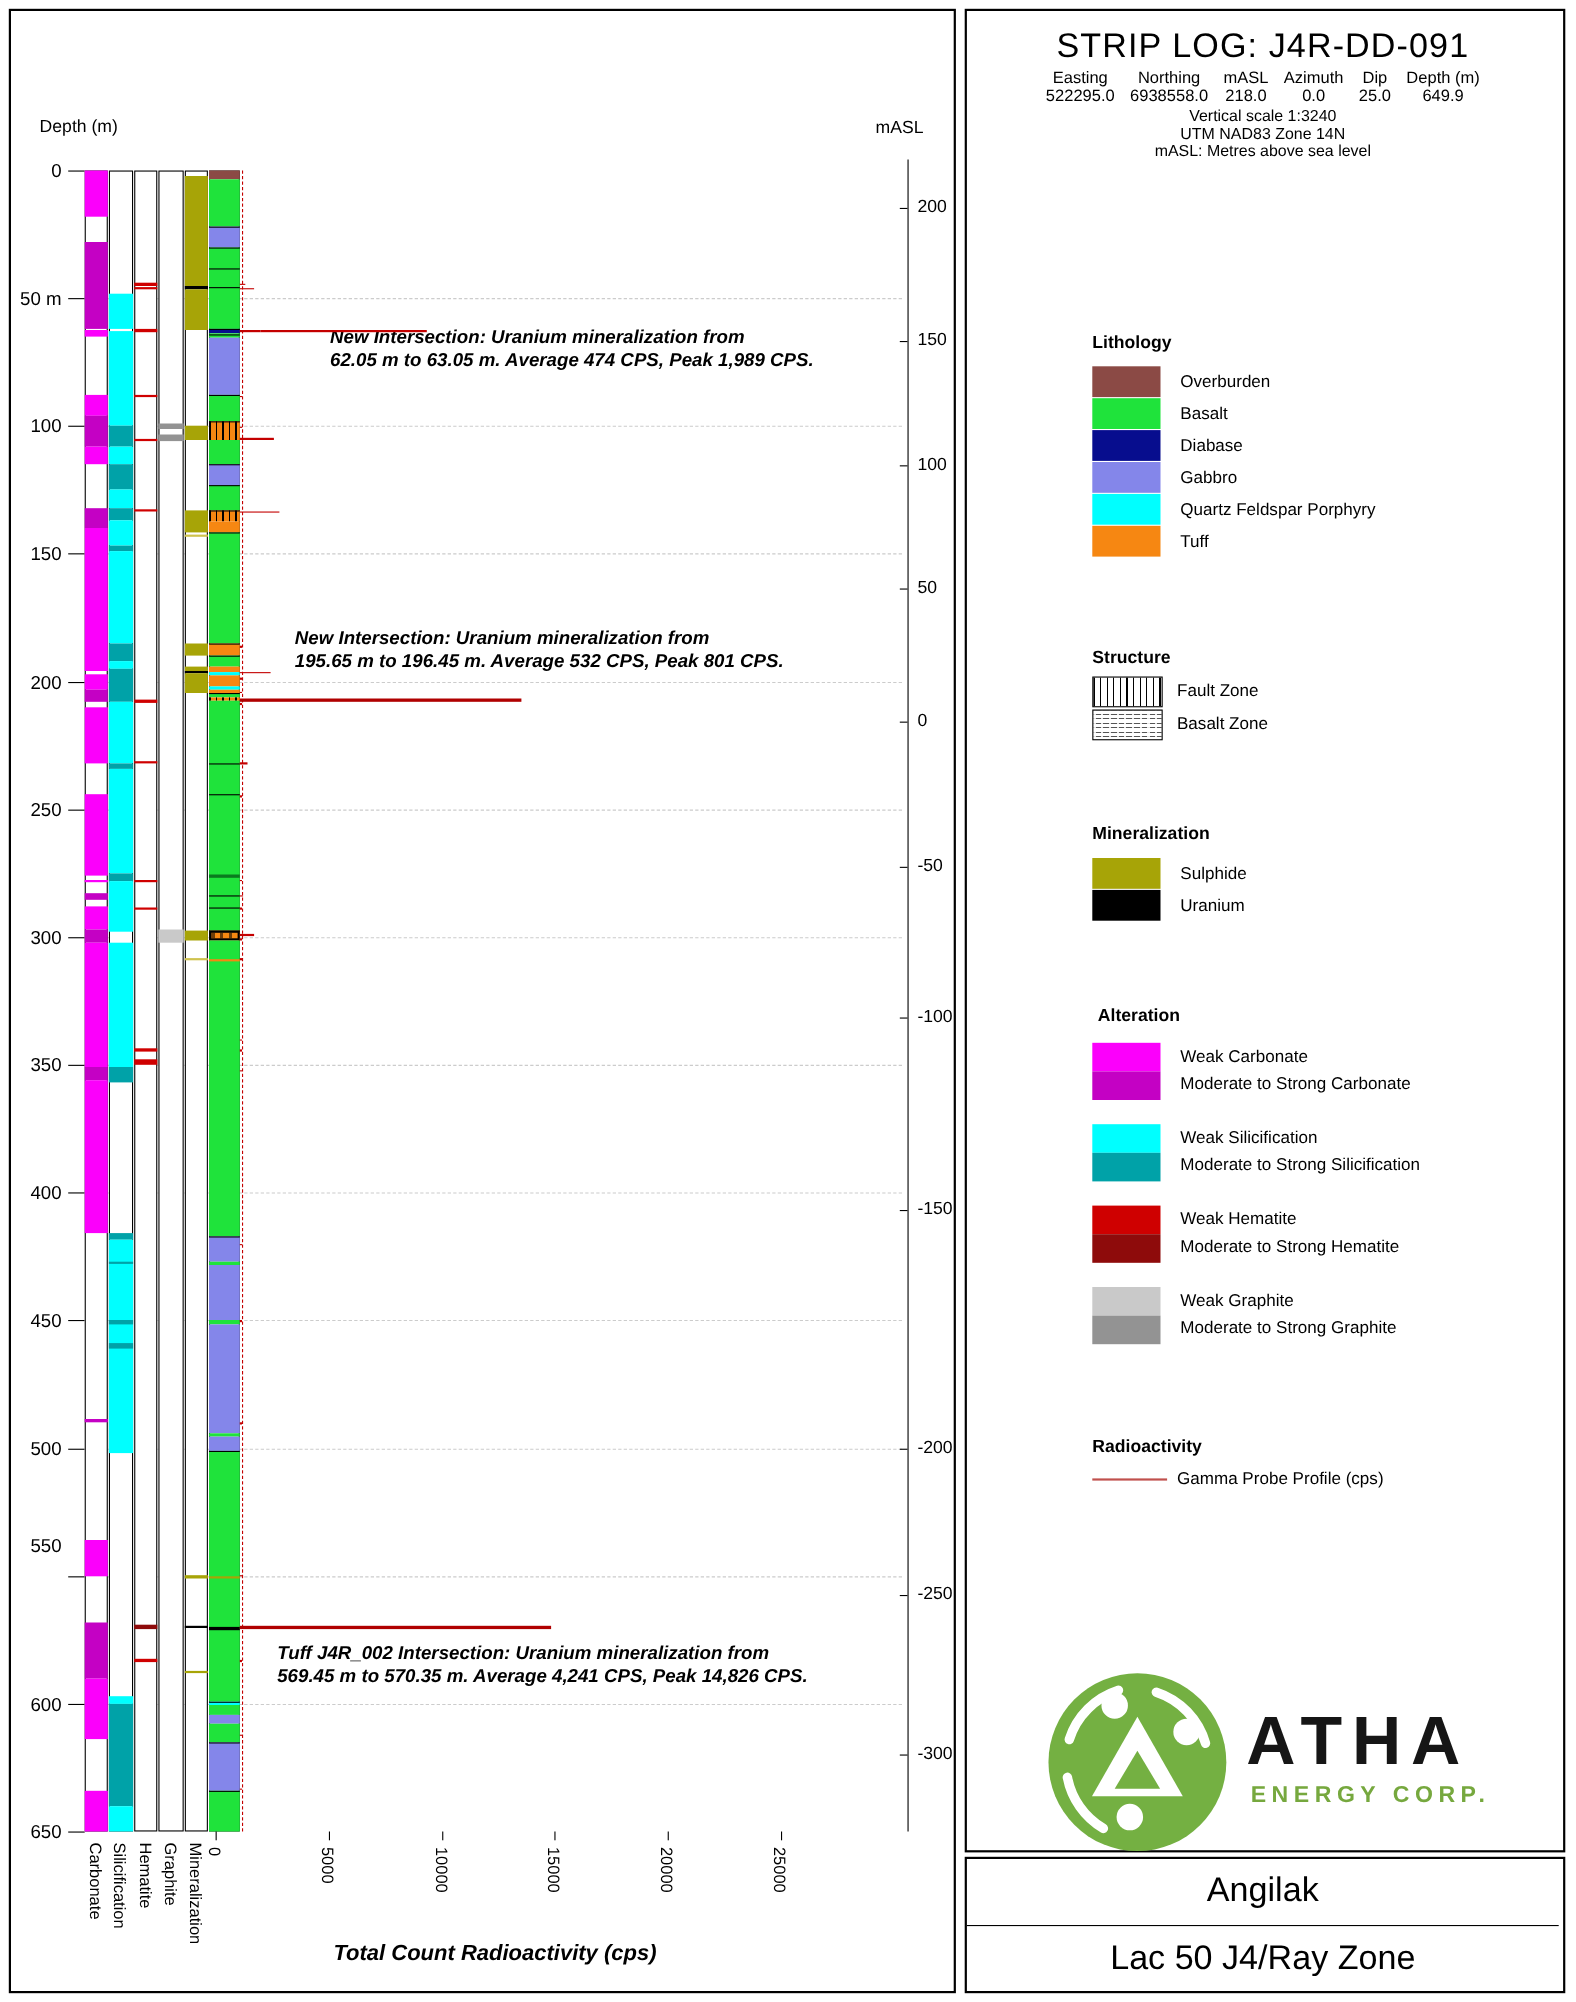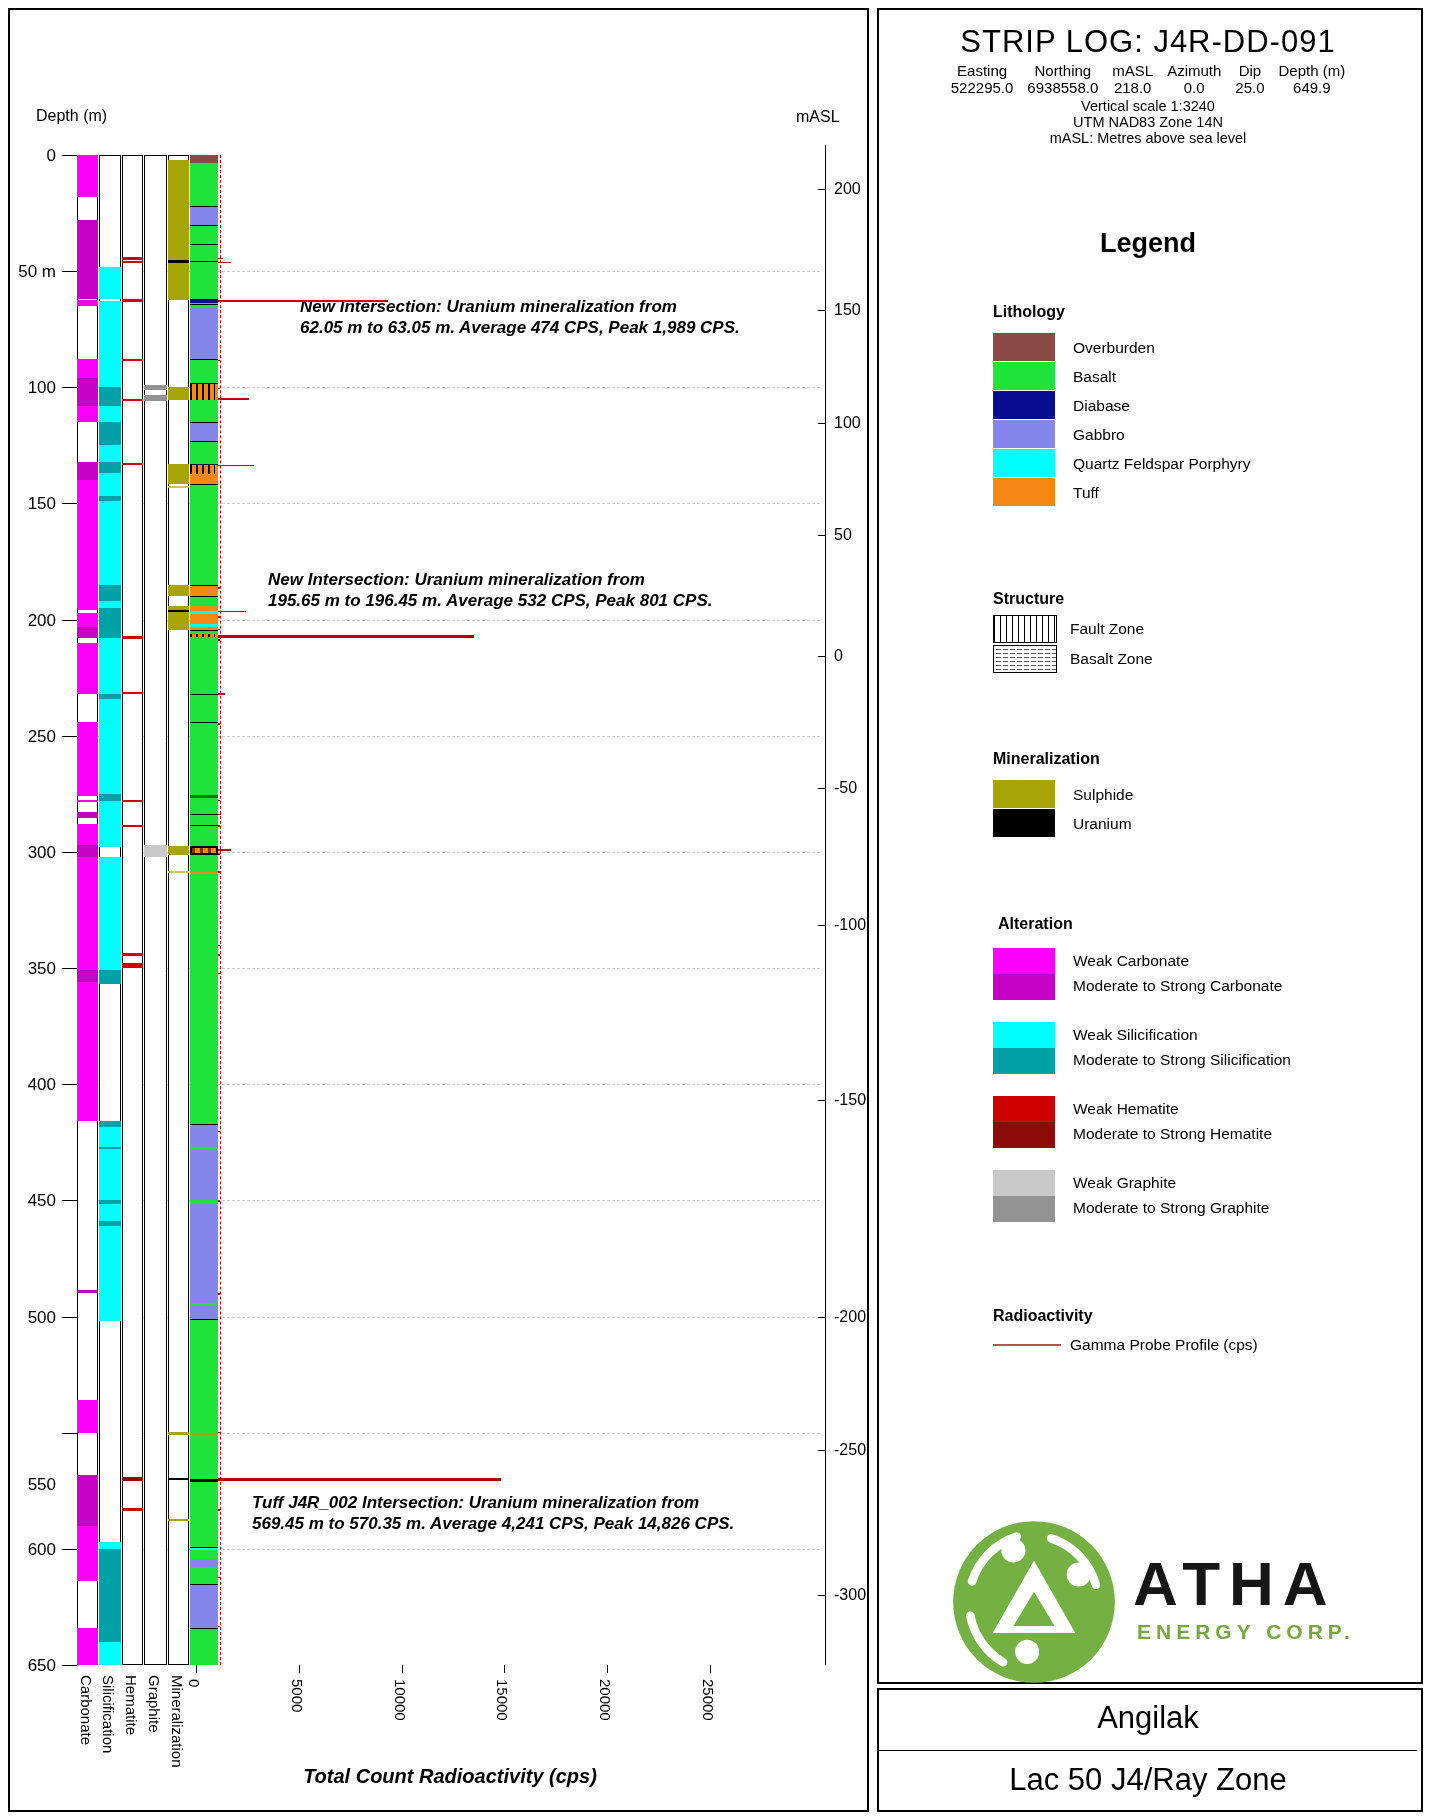--- a/index.html
+++ b/index.html
@@ -72,21 +72,20 @@
         <div class="fldval">649.9</div>
       </div>
     </div>
 
   <div class="abs" style="left:887px;top:98px;width:522px;">
     <div class="scaleline">Vertical scale 1:3240</div>
     <div class="scaleline">UTM NAD83 Zone 14N</div>
     <div class="scaleline">mASL: Metres above sea level</div>
   </div>
 
-  <div class="abs legendttl" style="left:887px;top:228px;width:522px;">Legend</div>
 
   <div class="abs sechdr" style="left:993px;top:303px;">Lithology</div>
   <div id="lith-legend"></div>
 
   <div class="abs sechdr" style="left:993px;top:590px;">Structure</div>
   <div class="swatch fault-pat" style="left:993px;top:615px;height:26px;"></div>
   <div class="abs itemlbl" style="left:1070px;top:620px;">Fault Zone</div>
   <div class="swatch shear-pat" style="left:993px;top:645px;height:26px;"></div>
   <div class="abs itemlbl" style="left:1070px;top:650px;">Basalt Zone</div>
 
@@ -181,21 +180,21 @@
     <div class="depthlbl" style="position: absolute; left: 4px; top: 842.923px;">300</div>
     <div style="position: absolute; left: 62px; top: 968.077px; width: 15px; height: 1px; background: rgb(0, 0, 0);"></div>
     <div class="depthlbl" style="position: absolute; left: 4px; top: 959.077px;">350</div>
     <div style="position: absolute; left: 62px; top: 1084.23px; width: 15px; height: 1px; background: rgb(0, 0, 0);"></div>
     <div class="depthlbl" style="position: absolute; left: 4px; top: 1075.23px;">400</div>
     <div style="position: absolute; left: 62px; top: 1200.38px; width: 15px; height: 1px; background: rgb(0, 0, 0);"></div>
     <div class="depthlbl" style="position: absolute; left: 4px; top: 1191.38px;">450</div>
     <div style="position: absolute; left: 62px; top: 1316.54px; width: 15px; height: 1px; background: rgb(0, 0, 0);"></div>
     <div class="depthlbl" style="position: absolute; left: 4px; top: 1307.54px;">500</div>
     <div style="position: absolute; left: 62px; top: 1432.69px; width: 15px; height: 1px; background: rgb(0, 0, 0);"></div>
-    <div class="depthlbl" style="position: absolute; left: 4px; top: 1475px;">550</div>
+    <div class="depthlbl" style="position: absolute; left: 4px; top: 1396px;">550</div>
     <div style="position: absolute; left: 62px; top: 1548.85px; width: 15px; height: 1px; background: rgb(0, 0, 0);"></div>
     <div class="depthlbl" style="position: absolute; left: 4px; top: 1539.85px;">600</div>
     <div style="position: absolute; left: 62px; top: 1665px; width: 15px; height: 1px; background: rgb(0, 0, 0);"></div>
     <div class="depthlbl" style="position: absolute; left: 4px; top: 1656px;">650</div>
     <div style="position: absolute; left: 77px; top: 155px; width: 21px; height: 1510px; border: 1px solid rgb(0, 0, 0); background: rgb(255, 255, 255); box-sizing: border-box;"></div>
     <div style="position: absolute; left: 99px; top: 155px; width: 22px; height: 1510px; border: 1px solid rgb(0, 0, 0); background: rgb(255, 255, 255); box-sizing: border-box;"></div>
     <div style="position: absolute; left: 122px; top: 155px; width: 21px; height: 1510px; border: 1px solid rgb(0, 0, 0); background: rgb(255, 255, 255); box-sizing: border-box;"></div>
     <div style="position: absolute; left: 144px; top: 155px; width: 23px; height: 1510px; border: 1px solid rgb(0, 0, 0); background: rgb(255, 255, 255); box-sizing: border-box;"></div>
     <div style="position: absolute; left: 168px; top: 155px; width: 21px; height: 1510px; border: 1px solid rgb(0, 0, 0); background: rgb(255, 255, 255); box-sizing: border-box;"></div>
     <div style="position: absolute; left: 190px; top: 155px; width: 28px; height: 1510px; border: 1px solid rgb(0, 0, 0); background: rgb(255, 255, 255); box-sizing: border-box;"></div>

